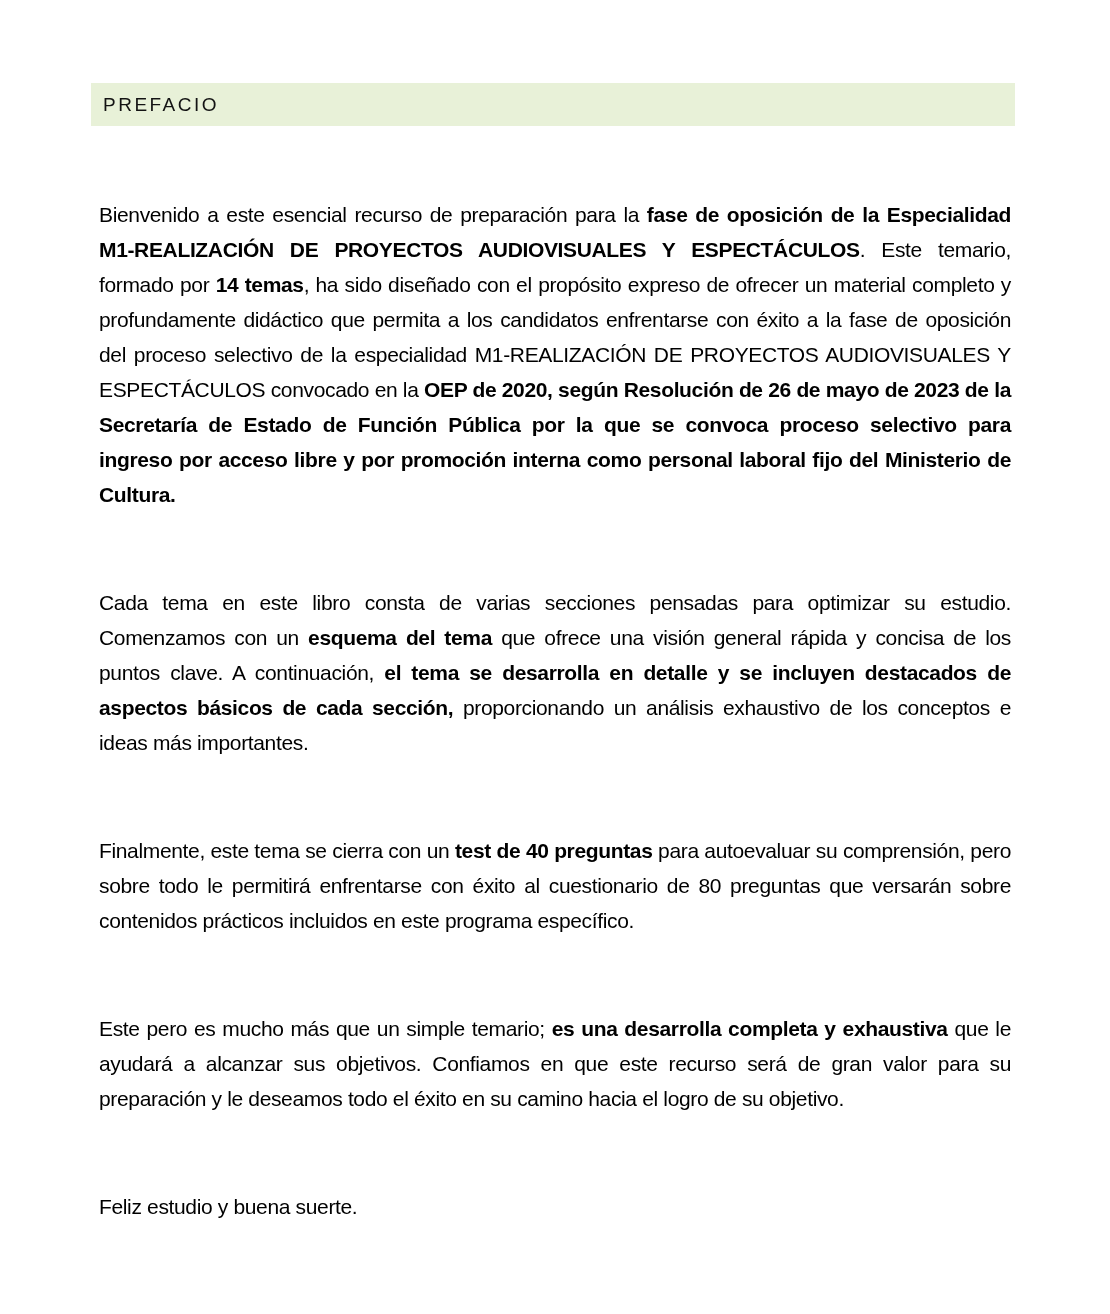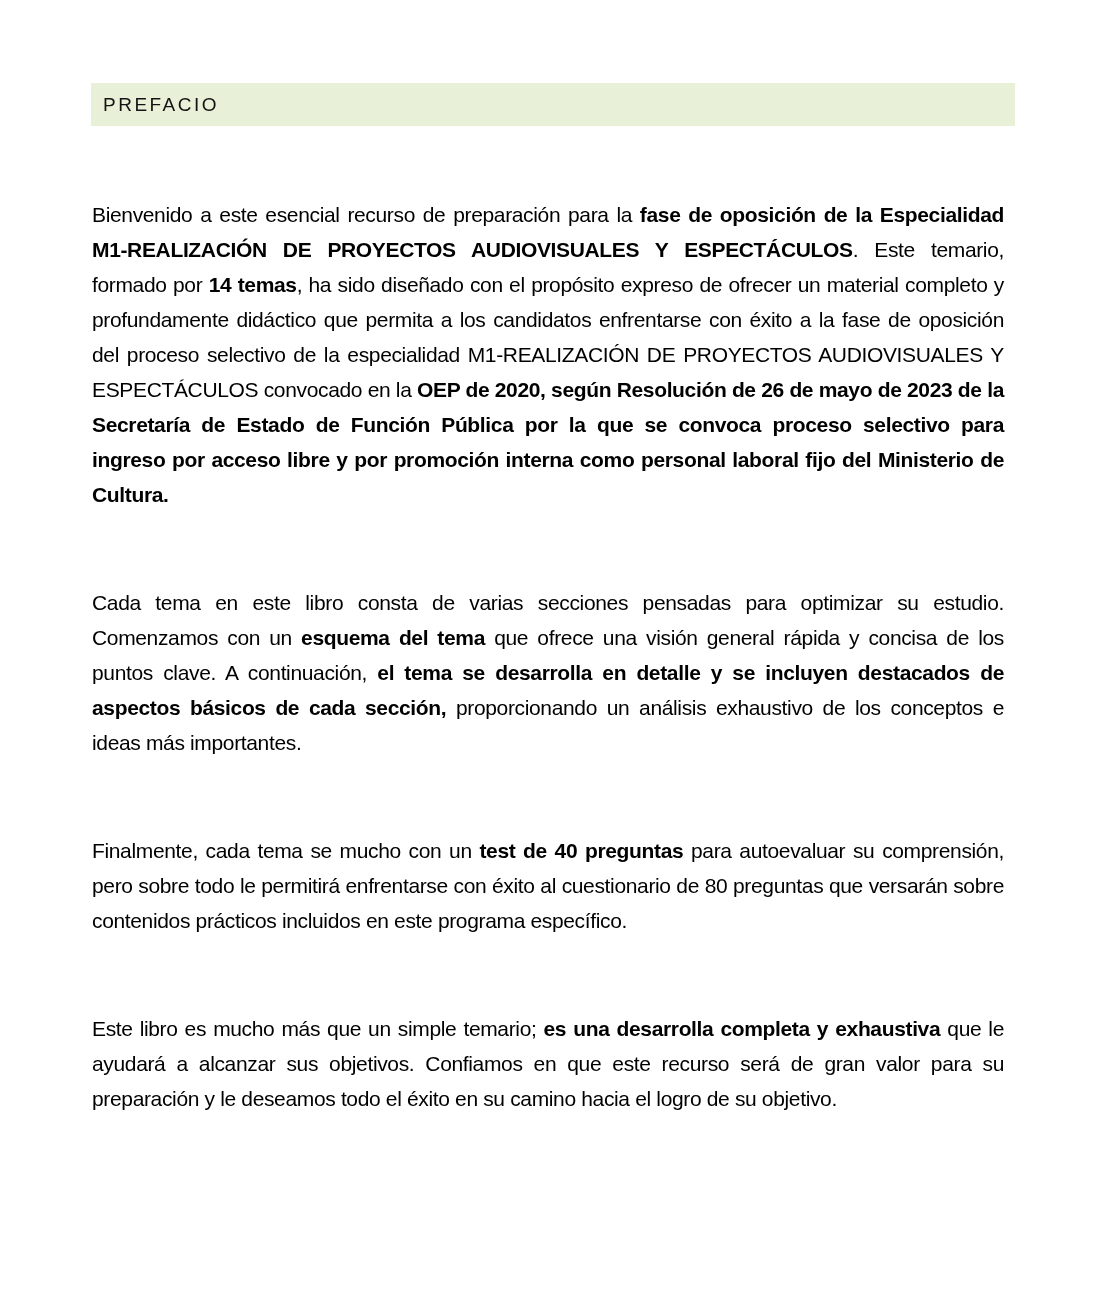--- a/index.html
+++ b/index.html
@@ -34,21 +34,21 @@
     padding-left: 12px;
   }
   .header-title {
     font-size: 19px;
     letter-spacing: 2.5px;
     color: #131313;
     font-weight: normal;
   }
   .content {
     position: absolute;
-    left: 92px;
+    left: 99px;
     top: 197px;
     width: 912px;
   }
   .para {
     margin: 0 0 73px 0;
     font-size: 21px;
     line-height: 35px;
     letter-spacing: -0.35px;
     text-align: justify;
     color: #000000;
@@ -63,16 +63,17 @@
 </head>
 <body>
 
 <div class="page">
   <div class="header-bar" style="background: rgb(232, 241, 216);">
     <span class="header-title">PREFACIO</span>
   </div>
   <div class="content">
       <p class="para"><span>Bienvenido a este esencial recurso de preparación para la </span><span class="bold">fase de oposición de la Especialidad M1-REALIZACIÓN DE PROYECTOS AUDIOVISUALES Y ESPECTÁCULOS</span><span>. Este temario, formado por </span><span class="bold">14 temas</span><span>, ha sido diseñado con el propósito expreso de ofrecer un material completo y profundamente didáctico que permita a los candidatos enfrentarse con éxito a la fase de oposición del proceso selectivo de la especialidad M1-REALIZACIÓN DE PROYECTOS AUDIOVISUALES Y ESPECTÁCULOS convocado en la </span><span class="bold">OEP de 2020, según Resolución de 26 de mayo de 2023 de la Secretaría de Estado de Función Pública por la que se convoca proceso selectivo para ingreso por acceso libre y por promoción interna como personal laboral fijo del Ministerio de Cultura.</span></p>
       <p class="para"><span>Cada tema en este libro consta de varias secciones pensadas para optimizar su estudio. Comenzamos con un </span><span class="bold">esquema del tema</span><span> que ofrece una visión general rápida y concisa de los puntos clave. A continuación, </span><span class="bold">el tema se desarrolla en detalle y se incluyen destacados de aspectos básicos de cada sección,</span><span> proporcionando un análisis exhaustivo de los conceptos e ideas más importantes.</span></p>
-      <p class="para"><span>Finalmente, cada tema se mucho con un </span><span class="bold">test de 40 preguntas</span><span> para autoevaluar su comprensión, pero sobre todo le permitirá enfrentarse con éxito al cuestionario de 80 preguntas que versarán sobre contenidos prácticos incluidos en este programa específico.</span></p>
-      <p class="para"><span>Este libro es mucho más que un simple temario; </span><span class="bold">es una desarrolla completa y exhaustiva</span><span> que le ayudará a alcanzar sus objetivos. Confiamos en que este recurso será de gran valor para su preparación y le deseamos todo el éxito en su camino hacia el logro de su objetivo.</span></p>
+      <p class="para"><span>Finalmente, este tema se cierra con un </span><span class="bold">test de 40 preguntas</span><span> para autoevaluar su comprensión, pero sobre todo le permitirá enfrentarse con éxito al cuestionario de 80 preguntas que versarán sobre contenidos prácticos incluidos en este programa específico.</span></p>
+      <p class="para"><span>Este pero es mucho más que un simple temario; </span><span class="bold">es una desarrolla completa y exhaustiva</span><span> que le ayudará a alcanzar sus objetivos. Confiamos en que este recurso será de gran valor para su preparación y le deseamos todo el éxito en su camino hacia el logro de su objetivo.</span></p>
+      <p class="para"><span>Feliz estudio y buena suerte.</span></p>
     </div>
 </div>
 
 </body></html>

